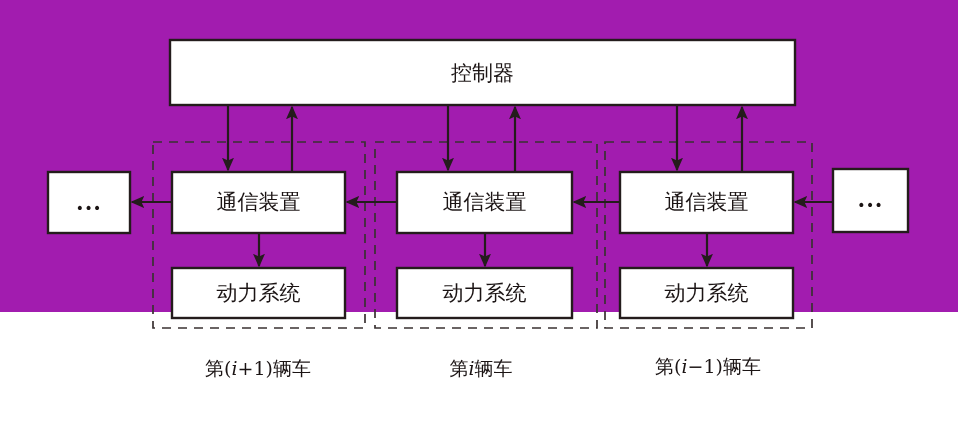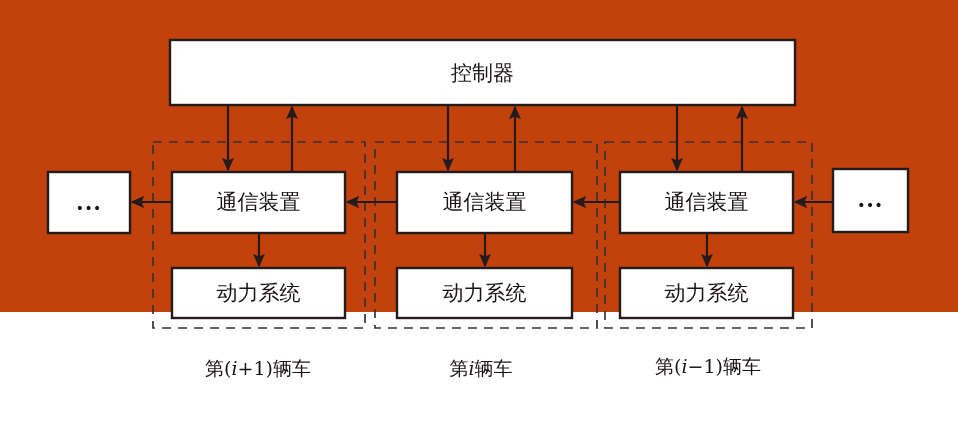--- a/index.html
+++ b/index.html
@@ -10,21 +10,21 @@
   body {
     width: 958px;
     height: 427px;
     font-family: "DejaVu Sans", "Liberation Sans", sans-serif;
     overflow: hidden;
   }
   #diagram-root {
     position: relative;
     width: 958px;
     height: 312px;
-    background: #c2410c;
+    background: #a21caf;
   }
   svg.diagram {
     display: block;
     width: 958px;
     height: 427px;
   }
   .solid-box {
     fill: #ffffff;
     stroke: #241c1c;
     stroke-width: 2.4;

